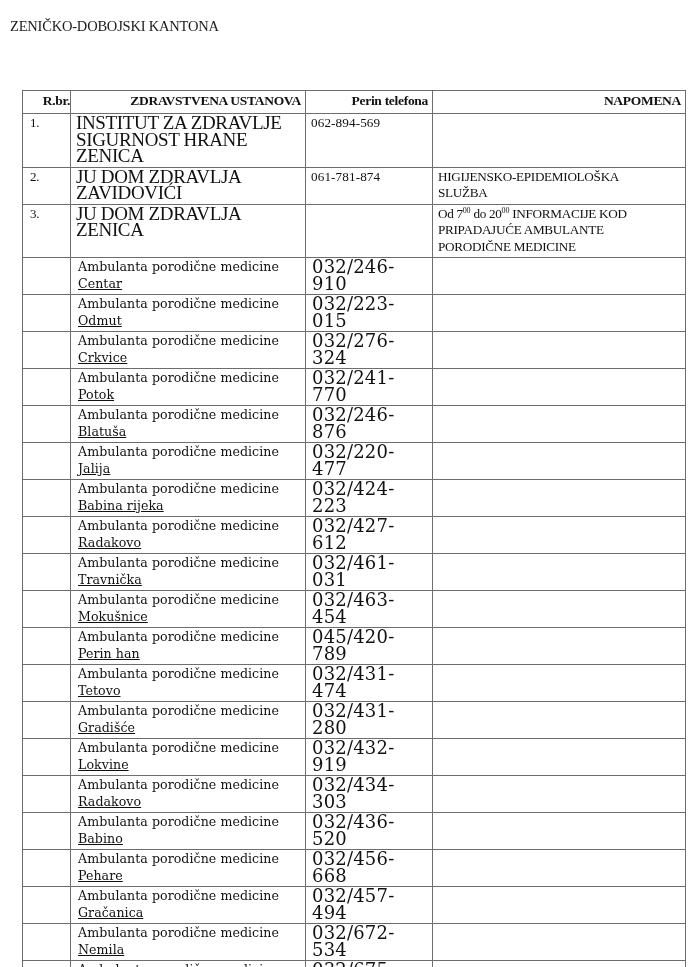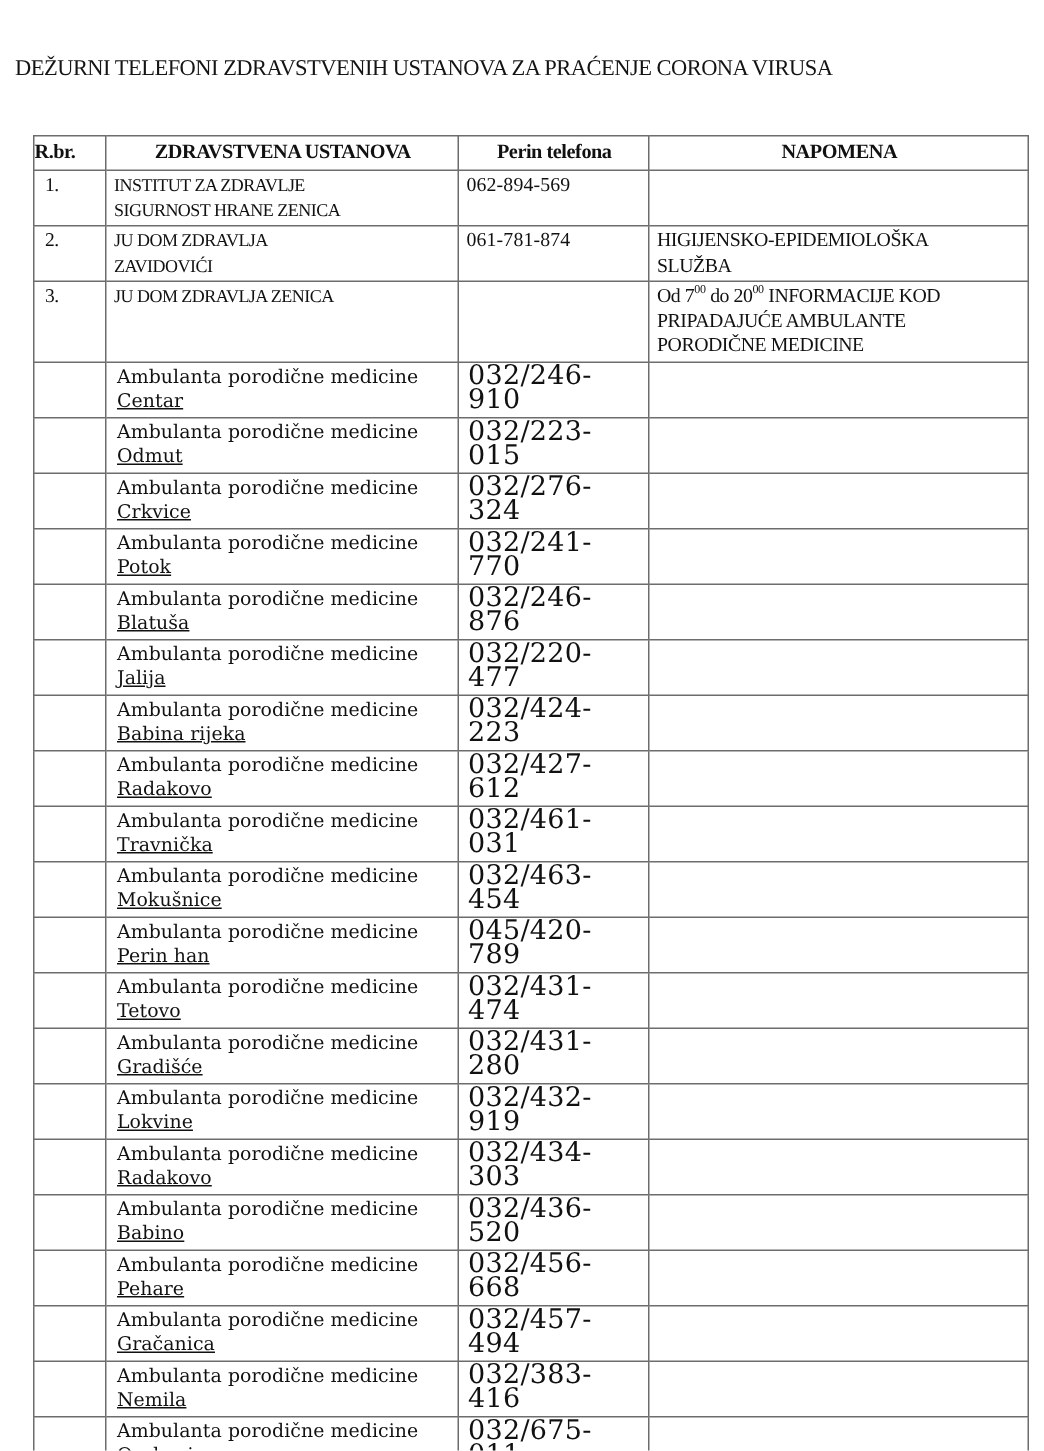--- a/index.html
+++ b/index.html
@@ -67,32 +67,32 @@
   col.c-rbr   { width: 48px;  }
   col.c-name  { width: 235px; }
   col.c-phone { width: 127px; }
   col.c-note  { width: 253px; }
 
   
   thead th {
     font-weight: bold;
     font-size: 13.5px;
     letter-spacing: -0.3px;
-    text-align: center;
+    text-align: right;
     height: 19px;
     line-height: 18px;
     padding-top: 0;
     padding-bottom: 1px;
     white-space: nowrap;
   }
-  thead th.th-rbr { text-align: left; padding-left: 0; padding-right: 0; }
+  thead th.th-rbr { text-align: right; padding-left: 0; padding-right: 0; }
 
   
   .inst-row td {
-    font-size: 12px;
+    font-size: 19px;
     letter-spacing: -0.35px;
     line-height: 16.5px;
   }
   .inst-row td.rbr {
     text-align: left;
     padding-left: 7px;
     font-size: 13px;
   }
   .inst-row td.note,
   .inst-row td.phone {
@@ -126,21 +126,21 @@
 
   
   td.empty::after { content: ""; display: block; }
 </style>
 </head>
 <body>
 
 <div class="page">
 
   <div class="heading-block">
-    <div class="doc-title">DEŽURNI TELEFONI ZDRAVSTVENIH USTANOVA ZA PRAĆENJE CORONA VIRUSA</div>
+    <div class="kanton-line">ZENIČKO-DOBOJSKI KANTONA</div>
   </div>
 
   <div class="table-wrap">
     <table class="sheet">
       <colgroup>
         <col class="c-rbr">
         <col class="c-name">
         <col class="c-phone">
         <col class="c-note">
       </colgroup>
@@ -296,21 +296,21 @@
           </tr>
           <tr class="amb-row">
             <td class="rbr empty"></td>
             <td class="name"><span>Ambulanta porodične medicine</span><span class="line2">Gračanica</span></td>
             <td class="phone">032/457-494</td>
             <td class="note empty"></td>
           </tr>
           <tr class="amb-row">
             <td class="rbr empty"></td>
             <td class="name"><span>Ambulanta porodične medicine</span><span class="line2">Nemila</span></td>
-            <td class="phone">032/383-416</td>
+            <td class="phone">032/672-534</td>
             <td class="note empty"></td>
           </tr>
           <tr class="amb-row">
             <td class="rbr empty"></td>
             <td class="name"><span>Ambulanta porodične medicine</span><span class="line2">Orahovica</span></td>
             <td class="phone">032/675-011</td>
             <td class="note empty"></td>
           </tr>
         </tbody>
     </table>

